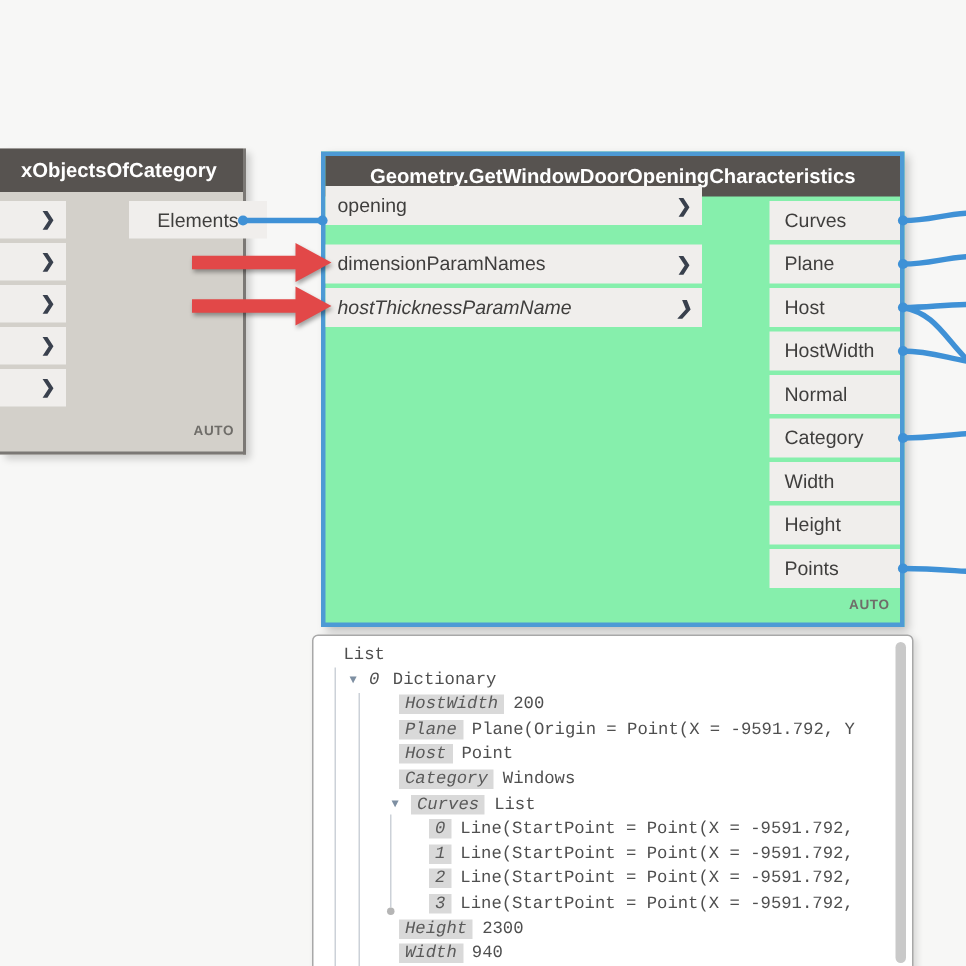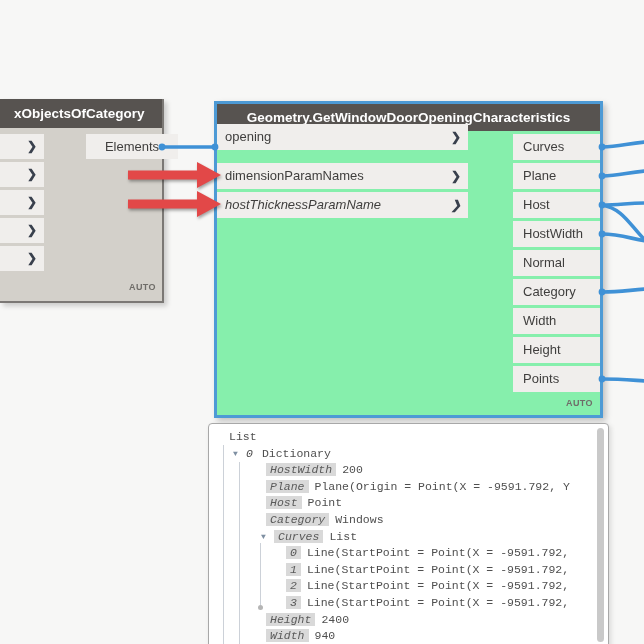--- a/index.html
+++ b/index.html
@@ -192,21 +192,21 @@
       <div class="prow r-item">
         <span class="pkey">1</span><span class="pval">Line(StartPoint = Point(X = -9591.792,</span>
       </div>
       <div class="prow r-item">
         <span class="pkey">2</span><span class="pval">Line(StartPoint = Point(X = -9591.792,</span>
       </div>
       <div class="prow r-item">
         <span class="pkey">3</span><span class="pval">Line(StartPoint = Point(X = -9591.792,</span>
       </div>
       <div class="prow r-key">
-        <span class="pkey">Height</span><span class="pval">2400</span>
+        <span class="pkey">Height</span><span class="pval">2300</span>
       </div>
       <div class="prow r-key">
         <span class="pkey">Width</span><span class="pval">940</span>
       </div>
     </div>
     <div class="scroll-thumb"></div>
   </div>
 
 </div>
 

